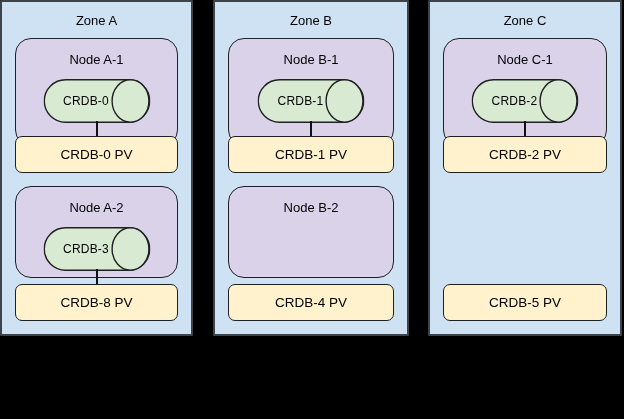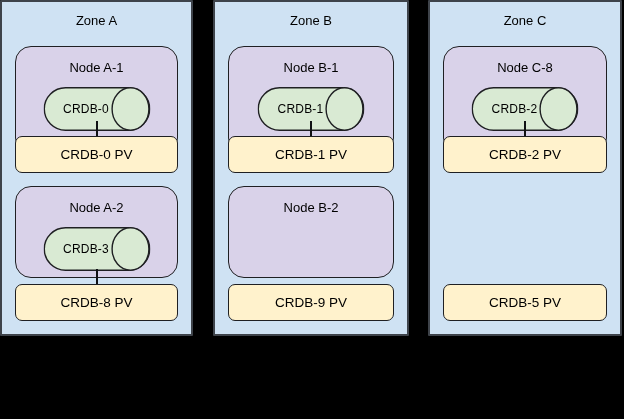--- a/index.html
+++ b/index.html
@@ -43,21 +43,21 @@
   }
   .node {
     position: absolute;
     left: 13px;
     right: 13px;
     background: var(--node-fill, #d9d2e9);
     border: 1.4px solid #1f2023;
     border-radius: 16px;
     box-sizing: border-box;
   }
-  .node1 { top: 44px;  height: 108px; padding-left: 40px; }
+  .node1 { top: 36px;  height: 108px; padding-left: 40px; }
   .node2 { top: 184px; height: 92px; }
   .node-label {
     position: absolute;
     top: 13px;
     left: 0;
     right: 0;
     text-align: center;
     font-size: 13px;
     line-height: 15px;
   }
@@ -162,29 +162,29 @@
     </div>
     <div class="connector c1"></div>
     <div class="pv pv1">
       <span>CRDB-1 PV</span>
     </div>
 
     <div class="node node2">
       <div class="node-label">Node B-2</div>
     </div>
     <div class="pv pv2">
-      <span>CRDB-9 PV</span>
+      <span>CRDB-4 PV</span>
     </div>
   </div>
 
   <div class="zone" id="zone-c">
     <div class="zone-label">Zone C</div>
 
     <div class="node node1">
-      <div class="node-label">Node C-8</div>
+      <div class="node-label">Node C-1</div>
       <div class="pod">
         <svg width="107" height="44" viewBox="0 0 107 44">
           <rect x="0.8" y="0.8" width="105.4" height="42.4" rx="21.2" ry="21.2" fill="var(--pod-fill)" stroke="#1f2023" stroke-width="1.4"></rect>
           <ellipse cx="87" cy="22" rx="18.4" ry="21.2" fill="var(--pod-fill)" stroke="#1f2023" stroke-width="1.4"></ellipse>
         </svg>
         <span class="pod-label">CRDB-2</span>
       </div>
     </div>
     <div class="connector c1"></div>
     <div class="pv pv1">

